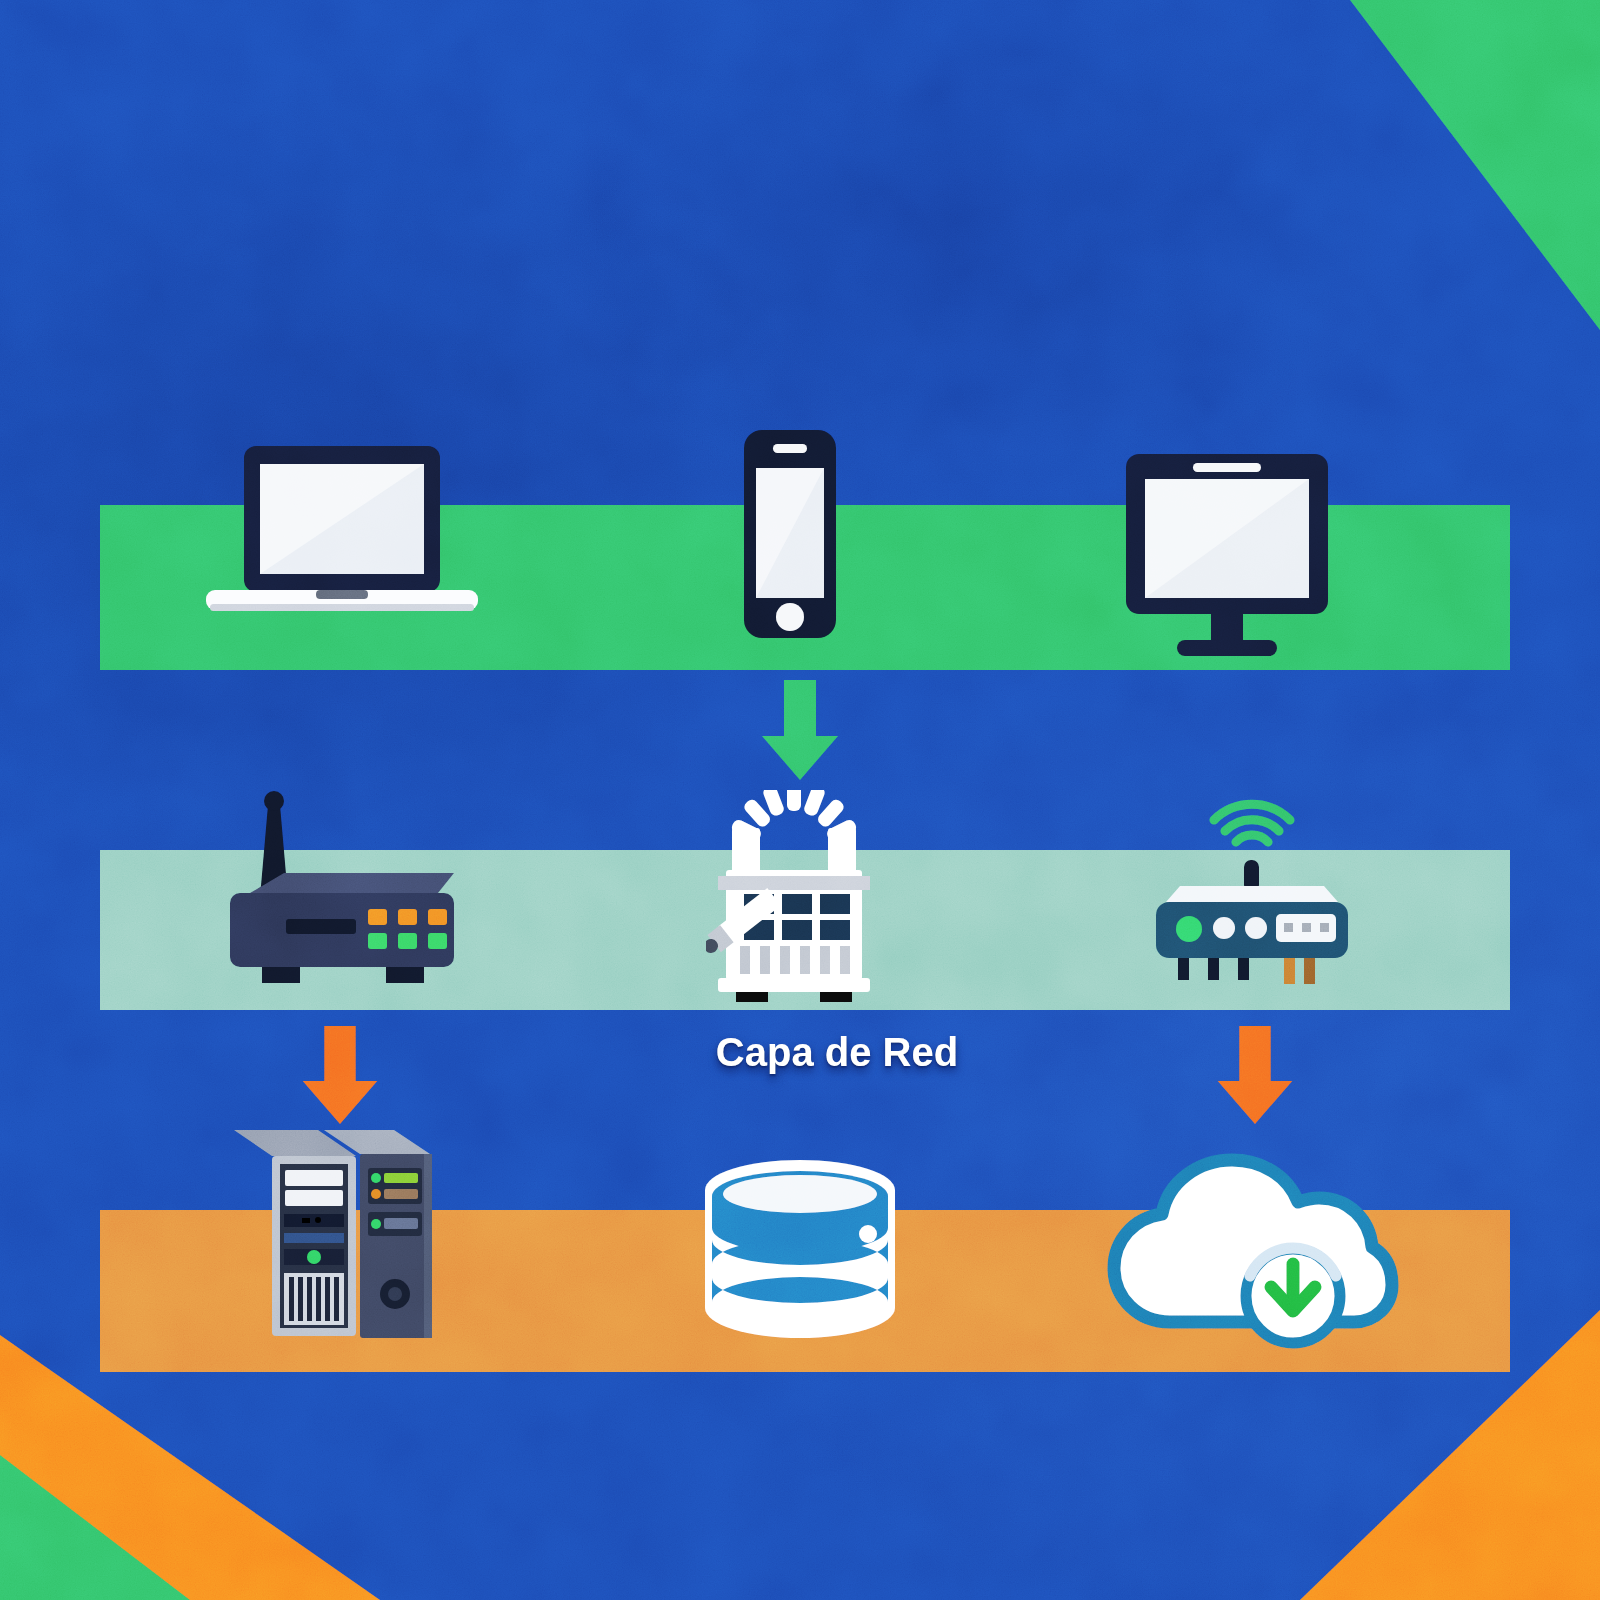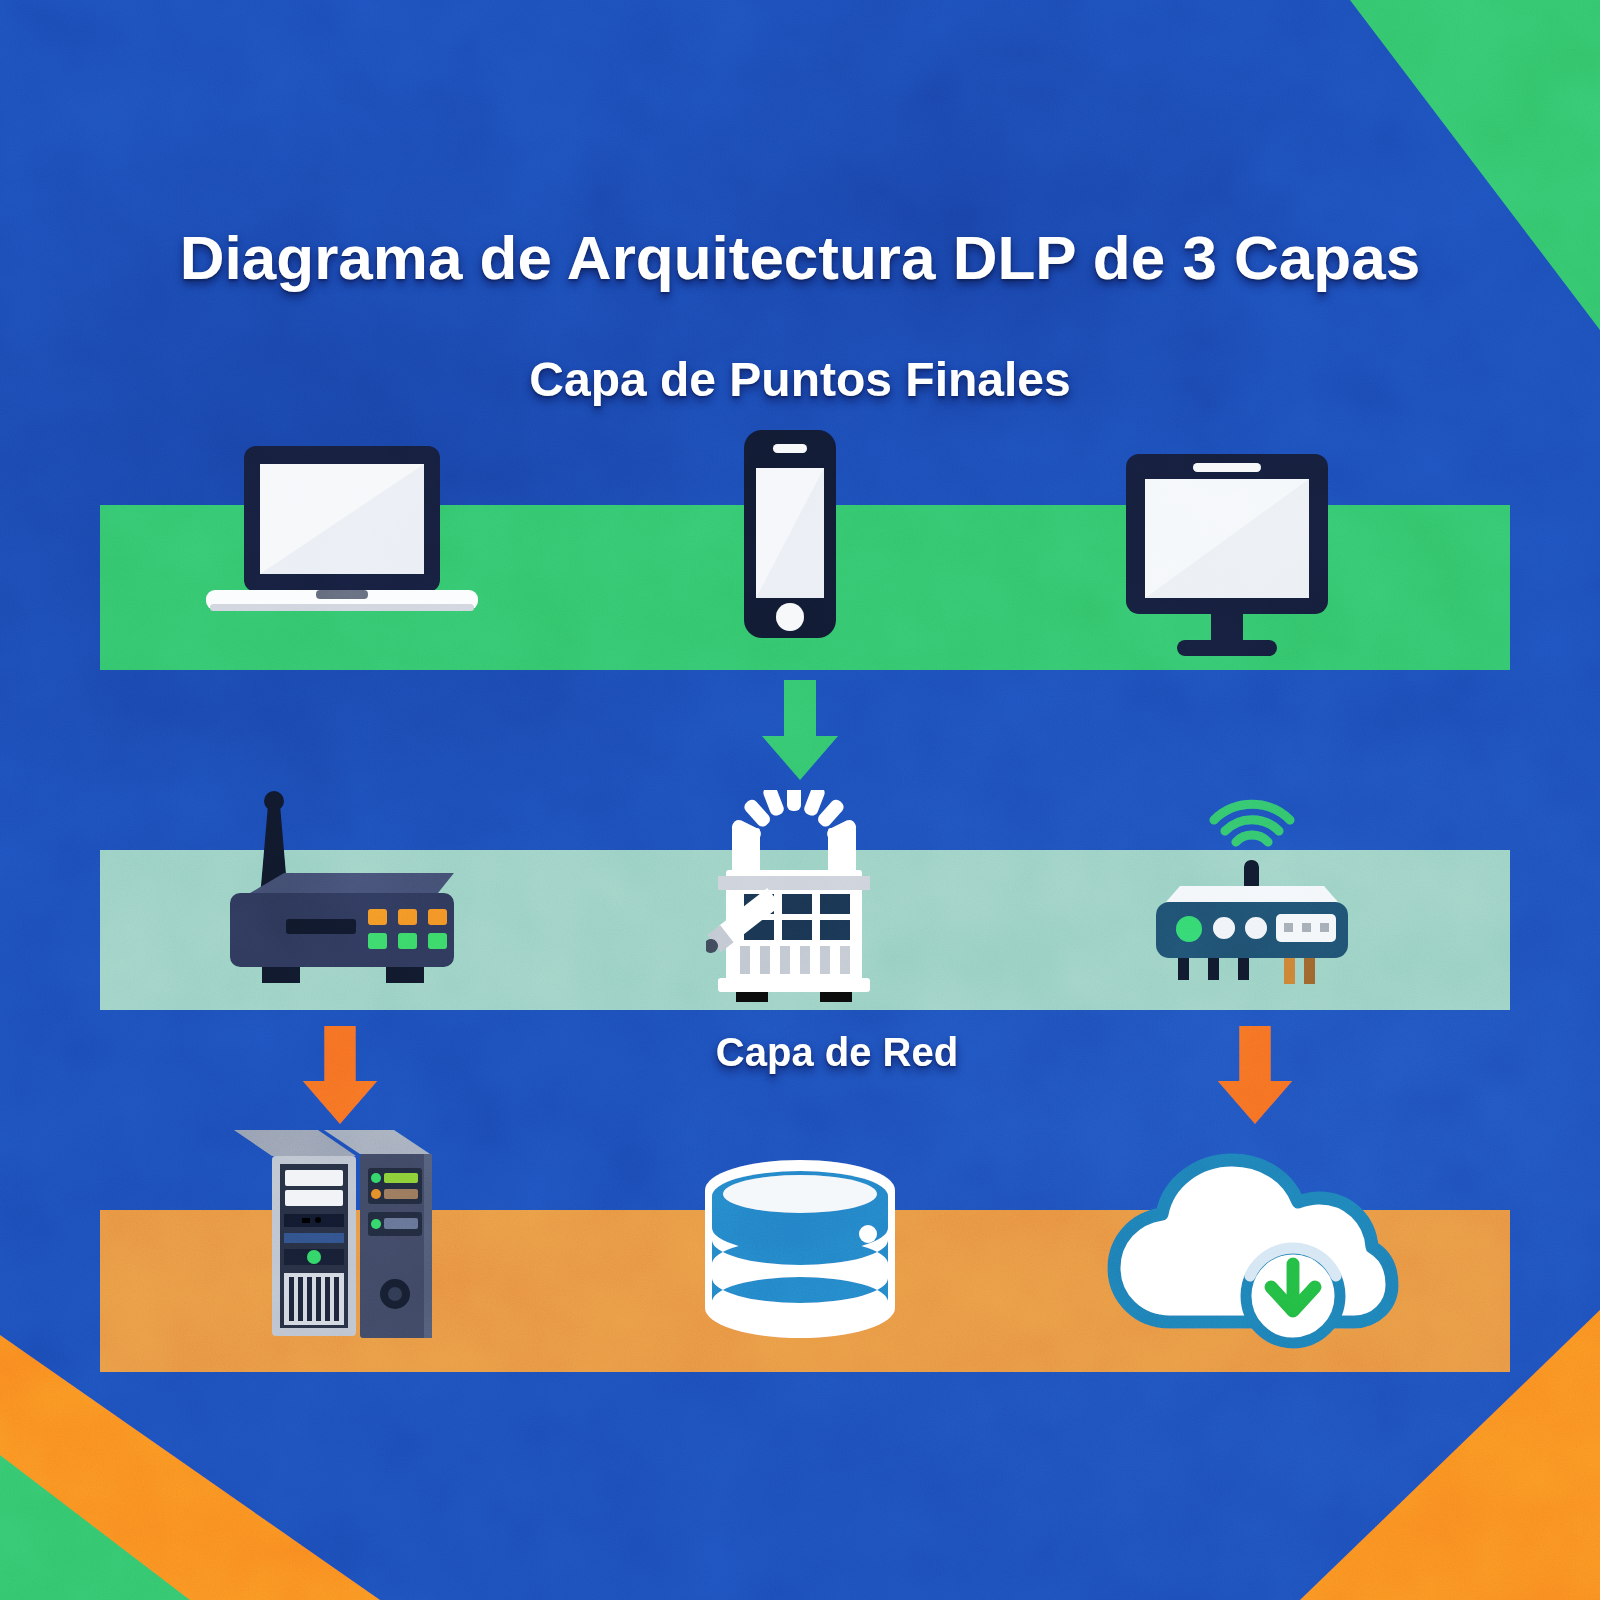--- a/index.html
+++ b/index.html
@@ -42,22 +42,20 @@
 
   <div id="corner-tr" class="corner"></div>
   <div id="corner-bl-orange" class="corner"></div>
   <div id="corner-bl-green" class="corner"></div>
   <div id="corner-br-orange" class="corner"></div>
 
   <div id="band-endpoints" class="band"></div>
   <div id="band-network" class="band"></div>
   <div id="band-storage" class="band"></div>
 
-  <div id="page-title" class="label">Diagrama de Arquitectura DLP de 3 Capas</div>
-  <div id="label-endpoints" class="label">Capa de Puntos Finales</div>
   <div id="label-network" class="label">Capa de Red</div>
 
   <svg class="icon" style="left:196px;top:440px" width="300" height="180" viewBox="0 0 300 180">
     <rect x="48" y="6" width="196" height="146" rx="12" fill="#141c38"></rect>
     <rect x="64" y="24" width="164" height="110" fill="#e8edf4"></rect>
     <polygon points="64,24 228,24 64,134" fill="#ffffff" opacity="0.55"></polygon>
     <rect x="10" y="150" width="272" height="20" rx="9" fill="#fbfcfe"></rect>
     <rect x="14" y="164" width="264" height="7" rx="3.5" fill="#c9cfda"></rect>
     <rect x="120" y="150" width="52" height="9" rx="4" fill="#596170"></rect>
   </svg>

